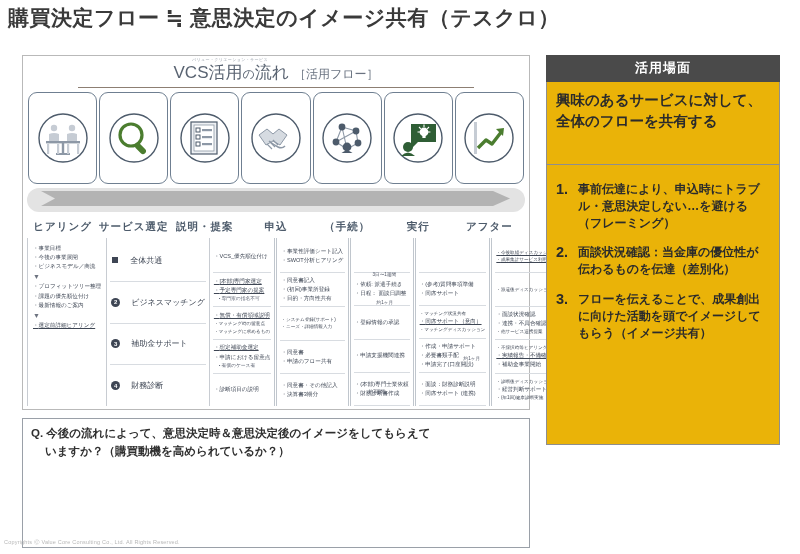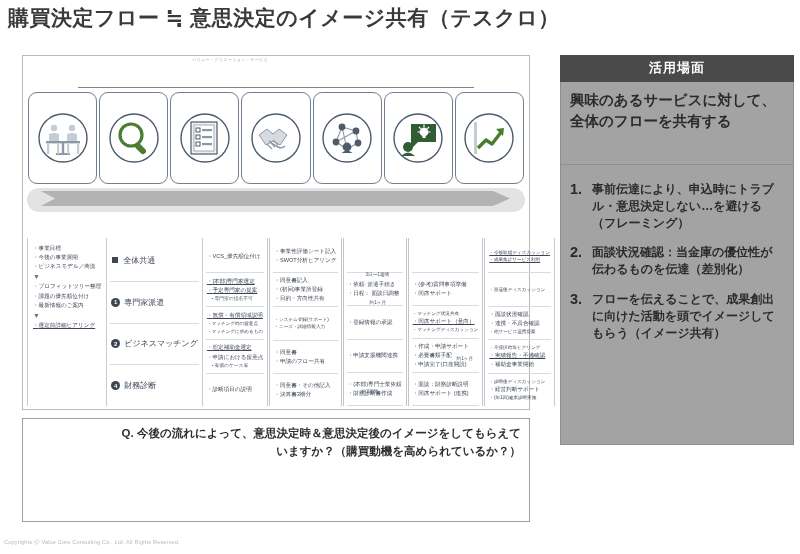--- a/index.html
+++ b/index.html
@@ -106,58 +106,57 @@
   }
   .item.lv1::before { content: "・"; }
   .item.sub { padding-left: 5px; font-size: 4.8px; color: #5c6372; }
   .item.sub::before { content: "▪ "; font-size: 4px; }
   .item.ul { text-decoration: underline; }
   .item.tri { text-align: left; font-size: 7px; color: #6d7380; letter-spacing: 0; }
   .item.tiny { font-size: 4.6px; }
 
   
   .svc {
-    display: flex; align-items: center; gap: 4px;
+    display: flex; align-items: center; gap: 11px;
     font-size: 8px; color: #3e4654; white-space: nowrap;
   }
   .svc .mk {
     display: inline-flex; align-items: center; justify-content: center;
     width: 9px; height: 9px; border-radius: 50%;
     background: #3e4654; color: #fff; font-size: 6px; font-weight: bold;
   }
   .svc .sq { width: 6px; height: 6px; background: #3e4654; display: inline-block; margin-left:1px; margin-right:1px;}
 
   .annot {
     position: absolute; font-size: 4.6px; color: #4a5160; white-space: nowrap;
   }
 
   
   .q-box {
     position: absolute; left: 22px; top: 418px;
-    width: 508px; height: 104px;
+    width: 508px; height: 130px;
     border: 1px solid #9aa0a8; background: #fff;
     padding: 6px 8px;
-    text-align: right;
   }
   .q-text {
     font-size: 11.5px; color: #2f2f2f; font-weight: bold; line-height: 1.55;
   }
   .q-text .q-lead { font-weight: bold; }
 
   
-  .right-col { position: absolute; left: 560px; top: 55px; width: 234px; }
+  .right-col { position: absolute; left: 546px; top: 55px; width: 234px; }
   .rp-head {
     background: #4a4a4a; color: #ffffff;
     text-align: center; font-weight: bold; font-size: 13px;
     padding: 3px 0 4px 0; letter-spacing: 1px;
     border: 1px solid #4a4a4a;
   }
   .rp-body {
     border: 1px solid #8e8e8e; border-top: none;
-    background: #a3a3a3; padding: 8px 9px;
+    background: #eab308; padding: 8px 9px;
   }
   .rp-body.scene { height: 83px; }
   .rp-body.points { height: 280px; padding-top: 16px; }
   .scene-text { font-size: 14.5px; color: #2b2b2b; line-height: 1.42; font-weight: bold; }
 
   .pt-list { list-style: none; }
   .pt-item { display: flex; margin-bottom: 13px; }
   .pt-num { width: 22px; flex: 0 0 22px; font-size: 14.5px; color: #2b2b2b; font-weight: bold; }
   .pt-txt { font-size: 12px; color: #2b2b2b; line-height: 1.4; font-weight: bold; }
 
@@ -171,20 +170,24 @@
 <body>
 
 <div id="root">
 
   <div class="slide-title">購買決定フロー ≒ 意思決定のイメージ共有（テスクロ）</div>
 
   <div class="flow-panel">
 
     <div class="vcs-head">
       <div class="vcs-ruby">バリュー・クリエーション・サービス</div>
+      <div class="vcs-title">
+        <span>VCS</span><span>活用</span><span class="small">の</span><span>流れ</span>
+        <span class="brk">［活用フロー］</span>
+      </div>
       <div class="vcs-rule"></div>
     </div>
 
     <div class="icon-row">
 
       <div class="icon-card">
         <span>
         <svg width="54" height="54" viewBox="0 0 54 54">
           <circle cx="27" cy="27" r="24" fill="none" stroke="#4d5b6b" stroke-width="1.4"></circle>
           <circle cx="18" cy="17" r="3.2" fill="#c6ccd4"></circle>
@@ -288,20 +291,29 @@
     </div>
 
     <div class="band-wrap">
       <div class="band-bg"></div>
       <svg class="band-arrow" viewBox="0 0 470 17" preserveAspectRatio="none">
         <path d="M0 1 L452 1 L469 8.5 L452 16 L0 16 L14 8.5 Z" fill="#b3b3b3"></path>
       </svg>
       <div class="band-text">ご利用の流れ</div>
     </div>
 
+    <div class="col-head-row">
+      <div class="col-head">ヒアリング</div>
+      <div class="col-head">サービス選定</div>
+      <div class="col-head">説明・提案</div>
+      <div class="col-head">申込</div>
+      <div class="col-head">（手続）</div>
+      <div class="col-head">実行</div>
+      <div class="col-head">アフター</div>
+    </div>
 
     <div class="body-grid">
       <div class="bcol c1" id="col1">
           <div style="padding: 4px 2px;">
             <div class="item lv1">事業目標</div>
             <div class="item lv1">今後の事業展開</div>
             <div class="item lv1">ビジネスモデル／商流</div>
             <div class="item tri">▼</div>
             <div class="item lv1">プロフィットツリー整理</div>
             <div class="item lv1">課題の優先順位付け</div>
@@ -312,28 +324,28 @@
         </div>
       <div class="bcol c2" id="col2">
           <div class="seg" style="flex: 1 1 0px;">
             <div class="svc">
               <span class="sq"></span>
               <span>全体共通</span>
             </div>
           </div>
           <div class="seg" style="flex: 1 1 0px;">
             <div class="svc">
-              <span class="mk">1</span>
-              <span>専門家派遣</span>
-            </div>
-          </div>
-          <div class="seg" style="flex: 1 1 0px;">
-            <div class="svc">
               <span class="mk">2</span>
               <span>ビジネスマッチング</span>
+            </div>
+          </div>
+          <div class="seg" style="flex: 1 1 0px;">
+            <div class="svc">
+              <span class="mk">3</span>
+              <span>補助金サポート</span>
             </div>
           </div>
           <div class="seg" style="flex: 1 1 0px;">
             <div class="svc">
               <span class="mk">4</span>
               <span>財務診断</span>
             </div>
           </div>
         </div>
       <div class="bcol c3 double" id="col3">

